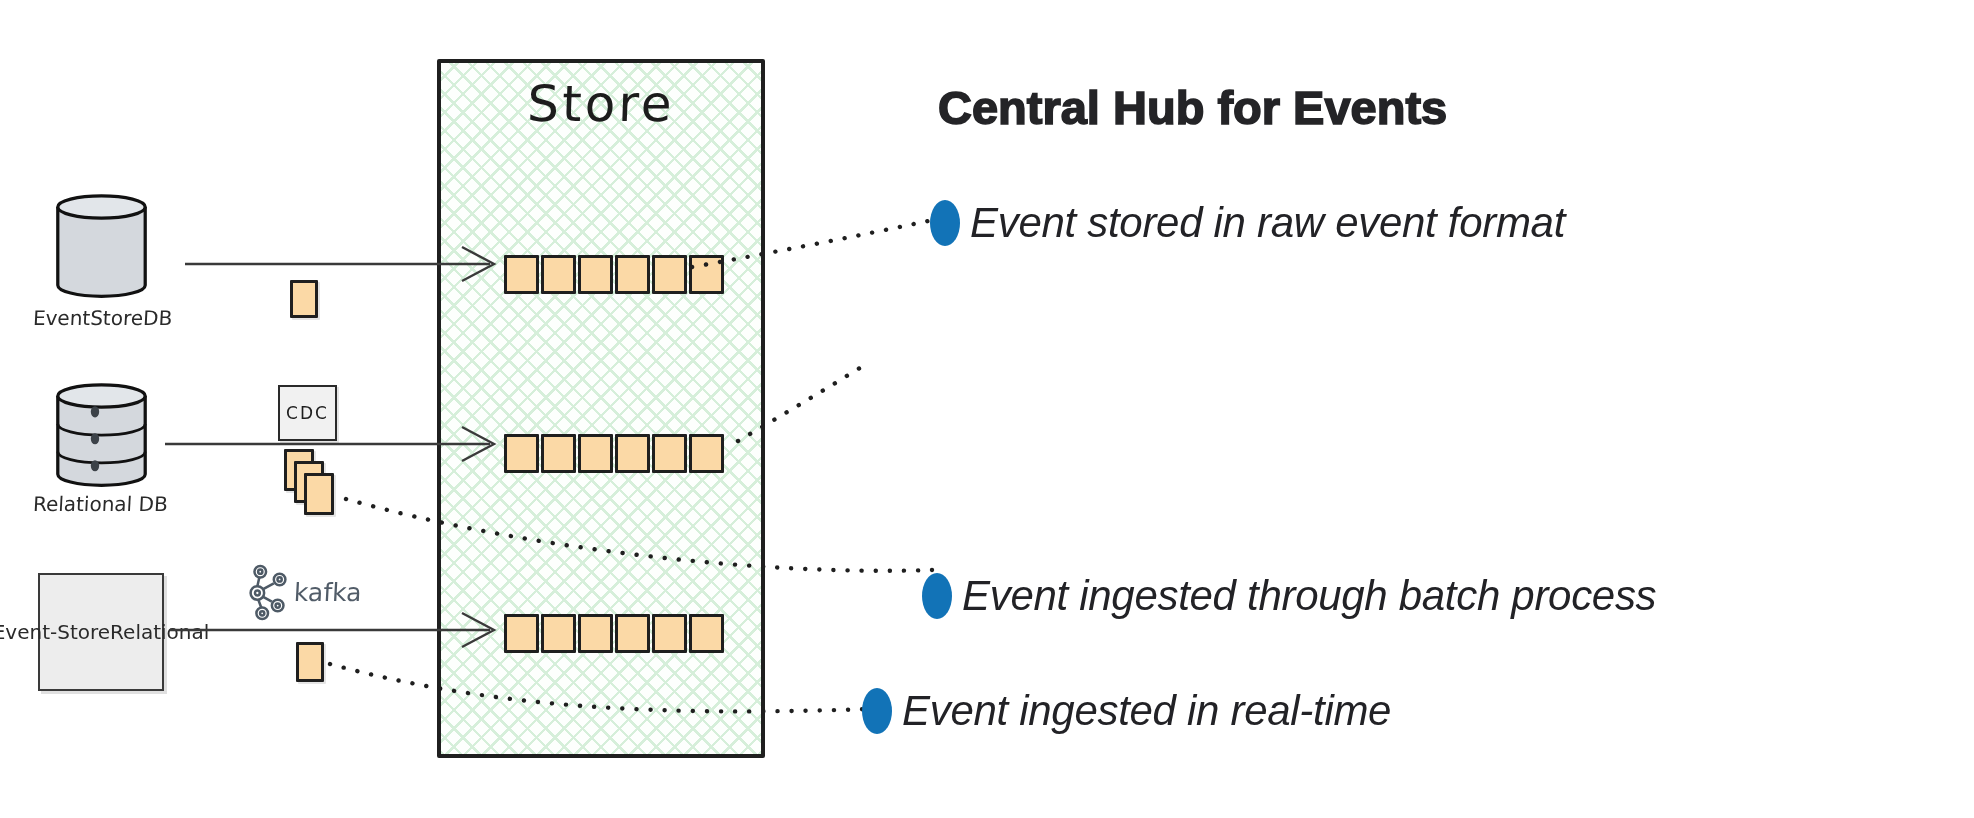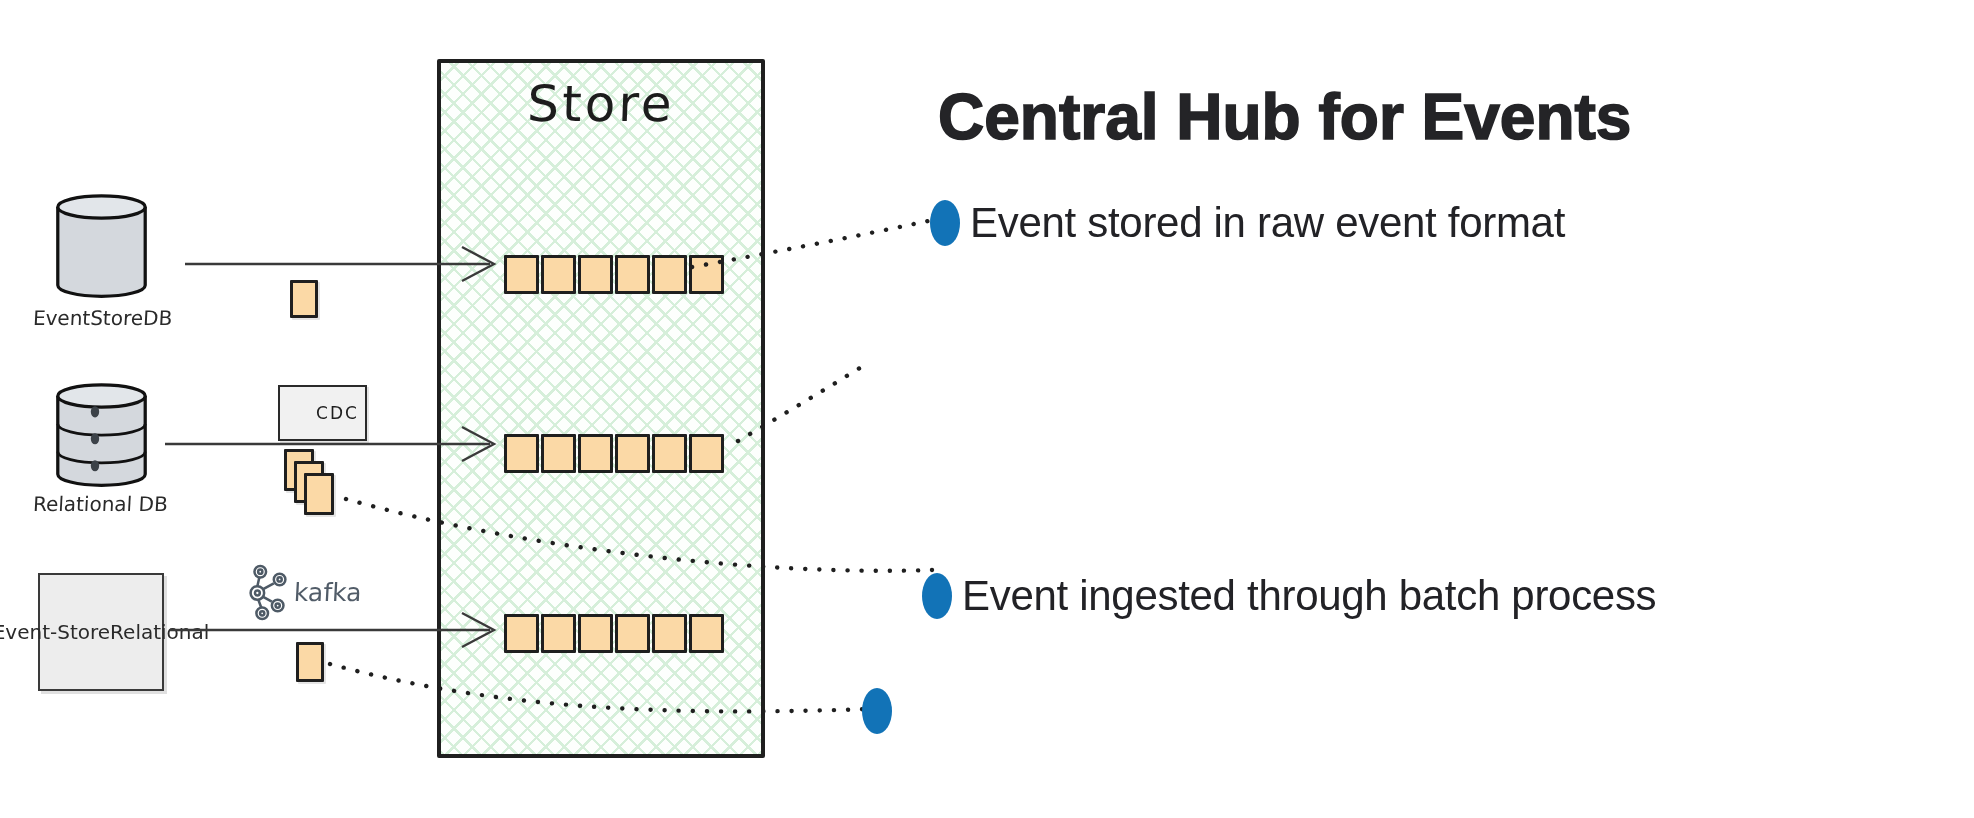--- a/index.html
+++ b/index.html
@@ -22,21 +22,21 @@
     font-family:"DejaVu Sans",sans-serif;font-size:20px;line-height:1.55;color:#2a2a2a;
   }
   
   .event-square{
     background:var(--event-orange,#fbd9a6);border:3.5px solid var(--outline-dark,#1f1f1f);
     box-sizing:border-box;border-radius:1px;box-shadow:2px 2px 0 rgba(0,0,0,.10);
   }
   .cdc-box{
     left:278px;top:385px;width:55px;height:52px;background:#f1f1f1;border:2.5px solid #2a2a2a;
     display:flex;align-items:center;justify-content:center;box-shadow:2px 2px 0 rgba(0,0,0,.10);
-    font-family:"DejaVu Sans",sans-serif;font-size:17px;letter-spacing:2px;color:#1e1e1e;padding-left:30px;
+    font-family:"DejaVu Sans",sans-serif;font-size:17px;letter-spacing:2px;color:#1e1e1e;
   }
   .kafka-wrap{left:248px;top:563px;display:flex;align-items:center;gap:6px;}
   .kafka-text{font-family:"DejaVu Sans",sans-serif;font-size:25px;color:var(--kafka-gray,#515c68);transform:skewX(-3deg);}
 
   
   .store{
     left:437px;top:59px;width:328px;height:699px;box-sizing:border-box;
     border:4px solid var(--outline-dark,#1f1f1f);border-radius:2px;
     background-color:#fdfffd;
     background-image:
@@ -48,29 +48,29 @@
     font-size:50px;letter-spacing:3px;color:#1c1c1c;
   }
   .stream-row{position:absolute;left:63px;display:flex;gap:2px;}
   .cell{
     width:35px;height:39px;box-sizing:border-box;background:var(--event-orange,#fbd9a6);
     border:3.5px solid var(--outline-dark,#1f1f1f);border-radius:1px;
   }
 
   
   .heading{
-    left:938px;top:80px;font-size:64px;font-weight:900;color:#242427;
+    left:938px;top:80px;font-size:47px;font-weight:900;color:#242427;
     letter-spacing:0px;-webkit-text-stroke:1.6px #242427;white-space:nowrap;
   }
   .bullet{font-size:42px;line-height:70px;color:#222226;letter-spacing:-0.3px;}
   .dot{
     display:inline-block;width:30px;height:46px;border-radius:50%;
     background:var(--accent-blue,#1273b7);vertical-align:middle;margin-right:10px;
   }
-  .bullet-text{vertical-align:middle;}
+  .bullet-text{vertical-align:middle;font-style:italic;}
   .b1{left:930px;top:185px;width:1010px;}
   .b2{left:860px;top:324px;width:775px;}
   .b3{left:922px;top:558px;width:1030px;}
   .b4{left:862px;top:673px;width:920px;}
 
   .overlay{left:0;top:0;pointer-events:none;}
 </style>
 </head>
 <body>
 
@@ -179,16 +179,16 @@
 
   <div class="abs heading">Central Hub for Events</div>
 
   <div class="abs bullet b1">
     <span class="dot"></span><span class="bullet-text">Event stored in raw event format</span>
   </div>
   <div class="abs bullet b3">
     <span class="dot"></span><span class="bullet-text">Event ingested through batch process</span>
   </div>
   <div class="abs bullet b4">
-    <span class="dot"></span>
+    <span class="dot"></span><span class="bullet-text">Event ingested in real-time</span>
   </div>
 
 </div>
 
 </body></html>

